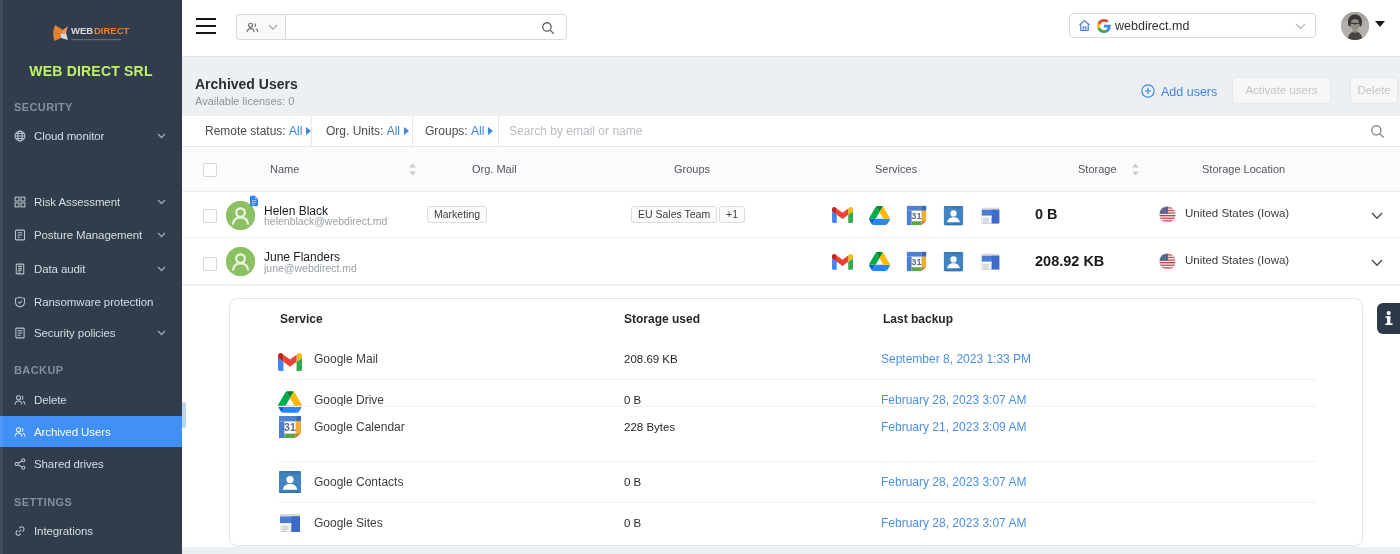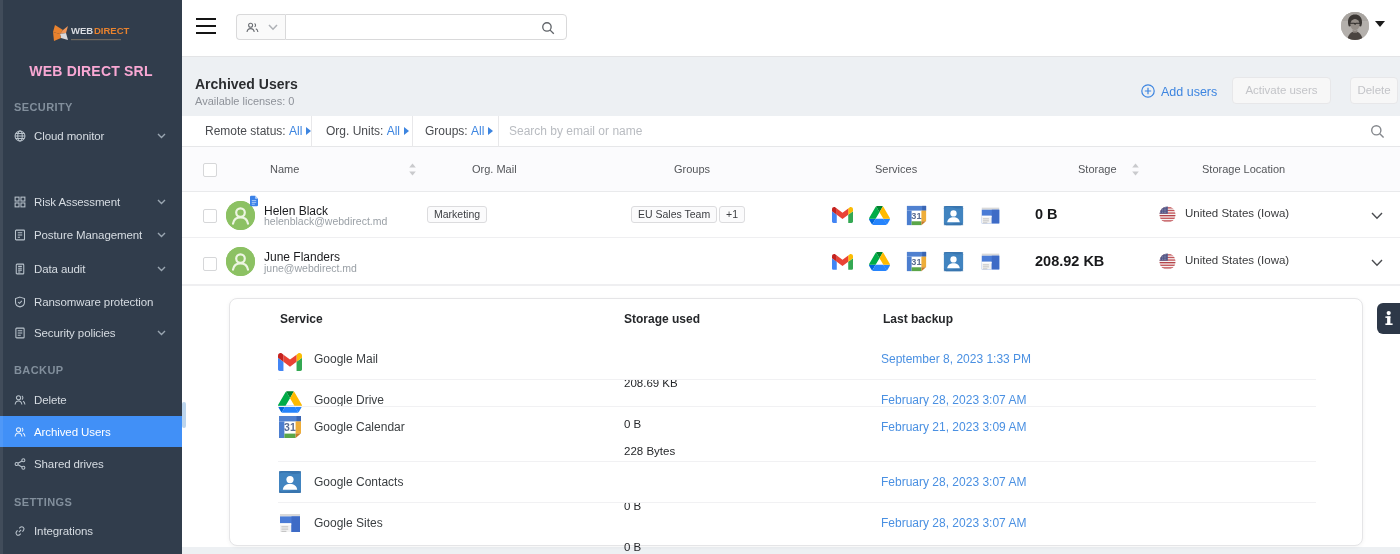--- a/index.html
+++ b/index.html
@@ -2,21 +2,21 @@
 <html><head>
 <meta charset="utf-8">
 <style>
 * { margin:0; padding:0; box-sizing:border-box; }
 body { font-family:"Liberation Sans", sans-serif; width:1400px; height:554px; overflow:hidden; }
 .page { position:relative; width:1400px; height:554px; background:#edf0f3; }
 
 .sidebar { position:absolute; left:0; top:0; width:182px; height:554px; background:#313d4c; z-index:5; }
 .sidebar .lstrip { position:absolute; left:0; top:0; width:3px; height:554px; background:rgba(255,255,255,.08); z-index:3; }
 .logo { position:absolute; left:0; top:24px; width:182px; text-align:center; }
-.brand { position:absolute; left:0; top:63px; width:182px; text-align:center; color:#f9a8d4; font-size:14px; font-weight:bold; letter-spacing:.2px; }
+.brand { position:absolute; left:0; top:63px; width:182px; text-align:center; color:#bef264; font-size:14px; font-weight:bold; letter-spacing:.2px; }
 .navlabel { position:absolute; left:14px; color:#828f9c; font-size:11px; font-weight:bold; letter-spacing:.4px; }
 .nav-item { position:absolute; left:0; width:182px; height:31px; color:#d6dce2; font-size:11.5px; letter-spacing:-.1px; }
 .nav-item .ic { position:absolute; left:14px; top:50%; margin-top:-6px; width:12px; height:12px; }
 .nav-item .tx { position:absolute; left:34px; top:50%; transform:translateY(-50%); white-space:nowrap; }
 .nav-item .ch { position:absolute; right:16px; top:50%; margin-top:-3px; }
 .nav-item.active { background:#4190f7; color:#fff; }
 
 .topbar { position:absolute; left:182px; top:0; width:1218px; height:57px; background:#fff; border-bottom:1px solid #e3e4e6; z-index:4; }
 .burger { position:absolute; left:14px; top:18px; width:20px; height:16px; }
 .burger div { height:2.2px; background:#151515; margin-bottom:4.7px; }
@@ -49,21 +49,21 @@
 .svcs { position:absolute; left:650px; display:flex; align-items:center; }
 .svcs > * { margin-right:16px; }
 .stor { position:absolute; left:853px; font-size:14.5px; font-weight:bold; color:#18191b; }
 .loc { position:absolute; left:1003px; font-size:11.5px; color:#3a3b3d; }
 .rowch { position:absolute; left:1189px; }
 .expand { position:absolute; left:0; top:228px; width:1218px; height:262px; background:#fff; border-top:1px solid #efeff1; }
 .card { position:absolute; left:47px; top:12px; width:1134px; height:248px; background:#fff; border:1px solid #e5e5e7; border-radius:8px; box-shadow:0 1px 4px rgba(0,0,0,.05); }
 .ph { position:absolute; font-size:12px; font-weight:bold; color:#26282b; }
 .prow { position:absolute; left:48px; width:1038px; height:41px; border-top:1px solid #f1f1f3; }
 .pname { position:absolute; left:36px; top:50%; transform:translateY(-50%); font-size:12px; color:#3c4043; }
-.pstor { position:absolute; left:346px; top:50%; transform:translateY(-50%); font-size:11.5px; color:#26282b;margin-top:24px; }
+.pstor { position:absolute; left:346px; top:50%; transform:translateY(-50%); font-size:11.5px; color:#26282b; }
 .plink { position:absolute; left:603px; top:50%; transform:translateY(-50%); font-size:12px; color:#4a90e2; }
 .picon { position:absolute; left:0; top:50%; margin-top:-12px; width:24px; height:24px; }
 .infobtn { position:absolute; left:1195px; top:246px; width:23px; height:31px; background:#2d3848; border-radius:6px 0 0 6px; text-align:center; }
 .sthumb { position:absolute; left:0; top:345px; width:4px; height:26px; background:#bcd5ee; border-radius:2px; }
 </style>
 </head>
 <body>
 <svg width="0" height="0" style="position:absolute">
 <defs>
 <symbol id="i-gmail" viewBox="52 42 88 66">
@@ -258,20 +258,37 @@
     <svg style="position:absolute;right:7px;top:9px" width="10" height="7" viewBox="0 0 10 7">
             <path d="M1 1l4 4.2L9 1" stroke="#aeb1b6" stroke-width="1.5" fill="none"></path>
           </svg>
   </div>
   <div class="sinput">
     <svg style="position:absolute;right:11px;top:6px" width="14" height="14" viewBox="0 0 16 16" fill="none" stroke="#5f6368" stroke-width="1.5">
             <circle cx="6.8" cy="6.8" r="4.8"></circle>
             <path d="M10.4 10.4L14.6 14.6"></path>
           </svg>
   </div>
+</div>
+<div class="dsel">
+  <svg style="position:absolute;left:8px;top:5px" width="13" height="13" viewBox="0 0 13 13" fill="none" stroke="#4a7fd4" stroke-width="1.2">
+          <path d="M1.5 6L6.5 1.5L11.5 6"></path>
+          <path d="M2.8 5.2v6.3h7.4V5.2"></path>
+          <path d="M5.2 11.5V8h2.6v3.5"></path>
+        </svg>
+  <svg style="position:absolute;left:27px;top:5px" width="14" height="14" viewBox="0 0 24 24">
+          <path fill="#4285F4" d="M23.49 12.27c0-.79-.07-1.54-.19-2.27H12v4.51h6.47c-.29 1.48-1.14 2.73-2.4 3.58v3h3.86c2.26-2.09 3.56-5.17 3.56-8.82z"></path>
+          <path fill="#34A853" d="M12 24c3.24 0 5.95-1.08 7.93-2.91l-3.86-3c-1.08.72-2.45 1.16-4.07 1.16-3.13 0-5.78-2.11-6.73-4.96H1.29v3.09C3.26 21.3 7.31 24 12 24z"></path>
+          <path fill="#FBBC05" d="M5.27 14.29c-.25-.72-.38-1.49-.38-2.29s.14-1.57.38-2.29V6.62H1.29C.47 8.24 0 10.06 0 12s.47 3.76 1.29 5.38l3.98-3.09z"></path>
+          <path fill="#EA4335" d="M12 4.75c1.77 0 3.35.61 4.6 1.8l3.42-3.42C17.95 1.19 15.24 0 12 0 7.31 0 3.26 2.7 1.29 6.62l3.98 3.09c.95-2.85 3.6-4.96 6.73-4.96z"></path>
+        </svg>
+  <div class="dtext">webdirect.md</div>
+  <svg style="position:absolute;right:9px;top:9px" width="11" height="7" viewBox="0 0 11 7">
+          <path d="M1 1l4.5 4.5L10 1" stroke="#b6b9be" stroke-width="1.4" fill="none"></path>
+        </svg>
 </div>
 <div class="avatar">
   <svg width="28" height="28" viewBox="0 0 28 28">
     <rect width="28" height="28" fill="#b4b0ac"></rect>
     <rect x="0" y="0" width="28" height="9" fill="#a8a4a0"></rect>
     <path d="M7 10c0-5 3-7.5 7-7.5s7 2.5 7 7.5c0 2-.4 3.4-1 4.6L14 13 8 14.6C7.4 13.4 7 12 7 10z" fill="#3a3633"></path>
     <ellipse cx="14" cy="12.5" rx="4.6" ry="5.6" fill="#958e88"></ellipse>
     <path d="M9.2 11.2h4l.8 1h.2l.8-1h4" stroke="#2e2b28" stroke-width="1.1" fill="none"></path>
     <path d="M6.5 28c.5-5.5 3.5-8.5 7.5-8.5s7 3 7.5 8.5z" fill="#4a4440"></path>
     <path d="M11.5 17.5c.7 1.3 4.3 1.3 5 0l-.4 3.2h-4.2z" fill="#8a837d"></path>

